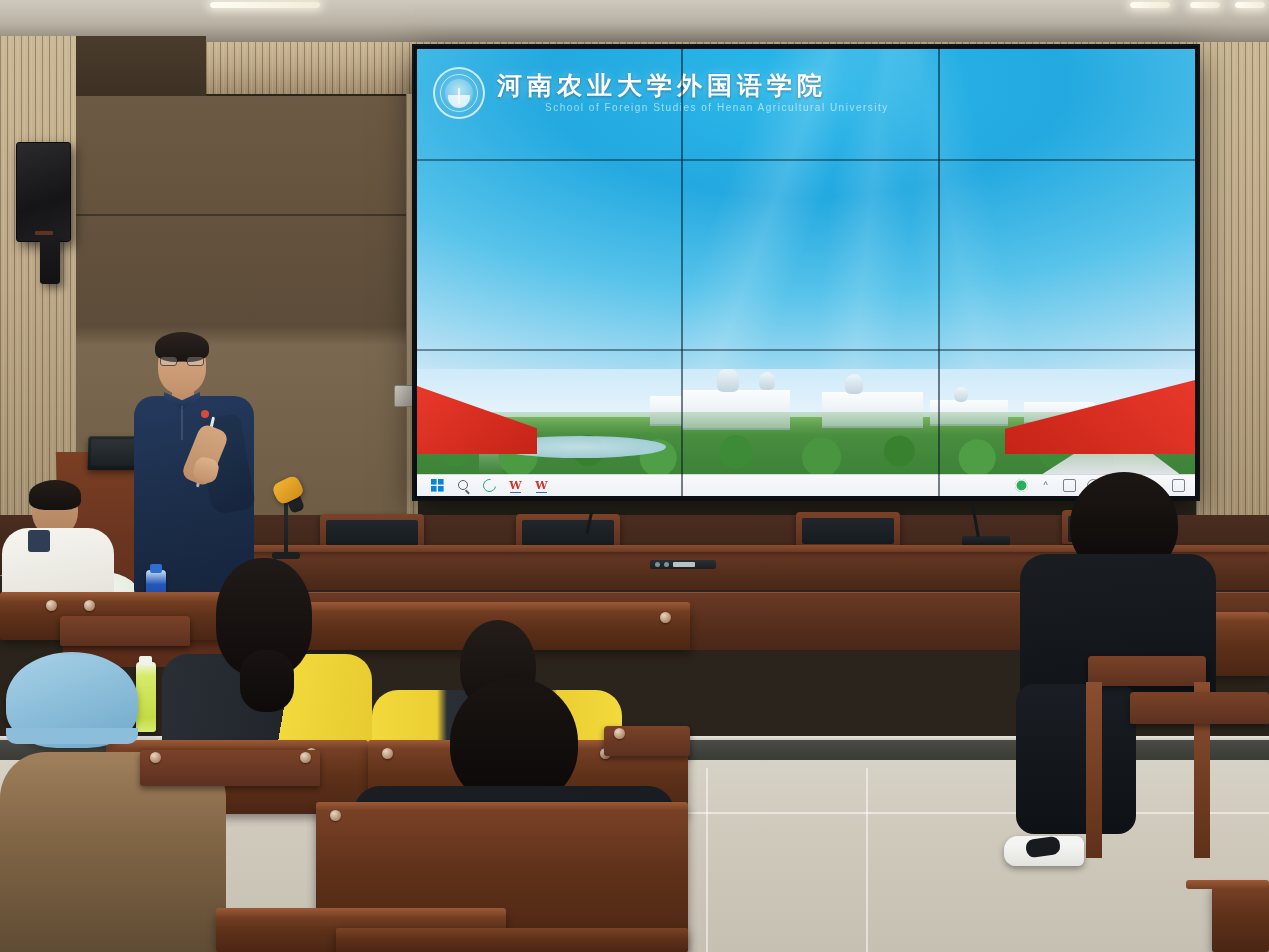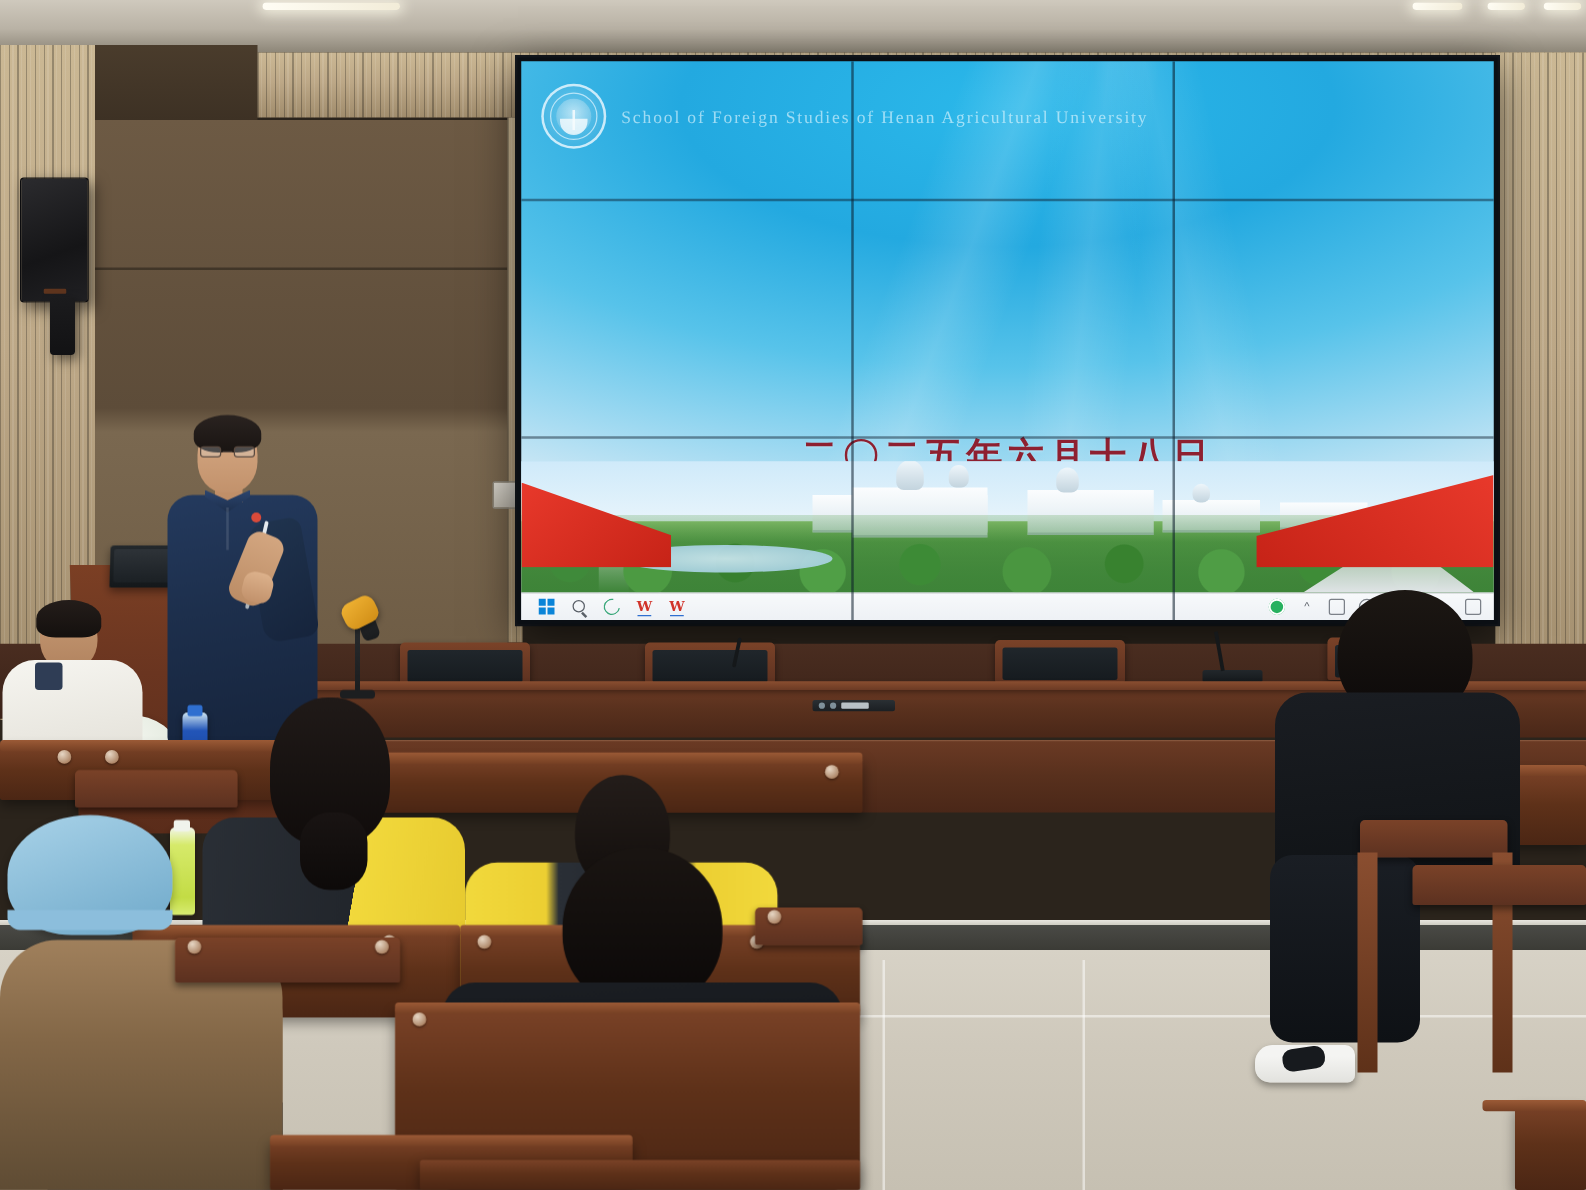--- a/index.html
+++ b/index.html
@@ -100,22 +100,22 @@
   }
   .crest .stem { position:absolute; left:50%; top:40%; transform:translateX(-50%); width:2px; height:16px; background:rgba(255,255,255,.85); }
 
   .school-cn {
     color:#ffffff; font-size:25px; letter-spacing:5px; line-height:1.05;
     font-family:"DejaVu Serif", serif; font-weight:700;
     text-shadow: 0 1px 3px rgba(0,60,100,.55), 0 0 10px rgba(255,255,255,.35);
     white-space:nowrap;
   }
   .school-en {
-    color:rgba(230,248,255,.62); font-size:14px; letter-spacing:1.5px;
-    margin-top:3px; white-space:nowrap; font-family:Liberation Serif, serif;
+    color:rgba(230,248,255,.62); font-size:10px; letter-spacing:1.5px;
+    margin-top:3px; white-space:nowrap; font-family:Liberation Sans, sans-serif;margin-left:48px;
   }
 
   
   .slide-title {
     position:absolute; left:0; right:0; top:158px; text-align:center;
     font-family:"DejaVu Serif", serif; font-weight:700;
     font-size:50px; letter-spacing:3px; white-space:nowrap;
     color:#d02a22;
     text-shadow:
       1px 1px 0 #8d140f, 2px 2px 0 #7a110c, 3px 3px 0 #5e0d09,
@@ -438,25 +438,25 @@
 
       <div class="slide-head">
         <div class="crest">
           <div class="ring"></div>
             <div class="ring2"></div>
             <div class="inner"></div>
           <div class="stem"></div>
             <div class="leaf"></div>
         </div>
         <div>
+          <div class="school-cn">河南农业大学外国语学院</div>
           <div class="school-en">School of Foreign Studies of Henan Agricultural University</div>
         </div>
       </div>
 
-      <div class="slide-date">二〇二五年六月十八日</div>
 
       <div class="campus">
         <div class="skyline"></div>
         <div class="bldg" style="left:8%;width:3%;height:24px;"></div>
         <div class="bldg" style="left:12%;width:2.4%;height:18px;"></div>
         <div class="bldg" style="left:30%;width:18%;height:30px;bottom:48px;"></div>
         <div class="bldg" style="left:34%;width:14%;height:40px;bottom:44px;"></div>
         <div class="dome" style="left:38.5%;width:22px;height:24px;bottom:82px;"></div>
         <div class="dome" style="left:44%;width:16px;height:18px;bottom:84px;"></div>
         <div class="bldg" style="left:52%;width:13%;height:36px;bottom:46px;"></div>

